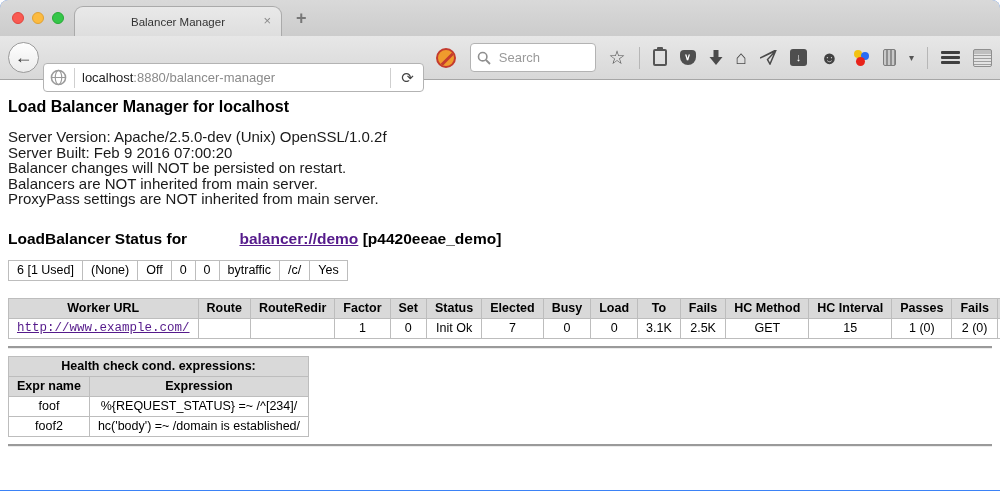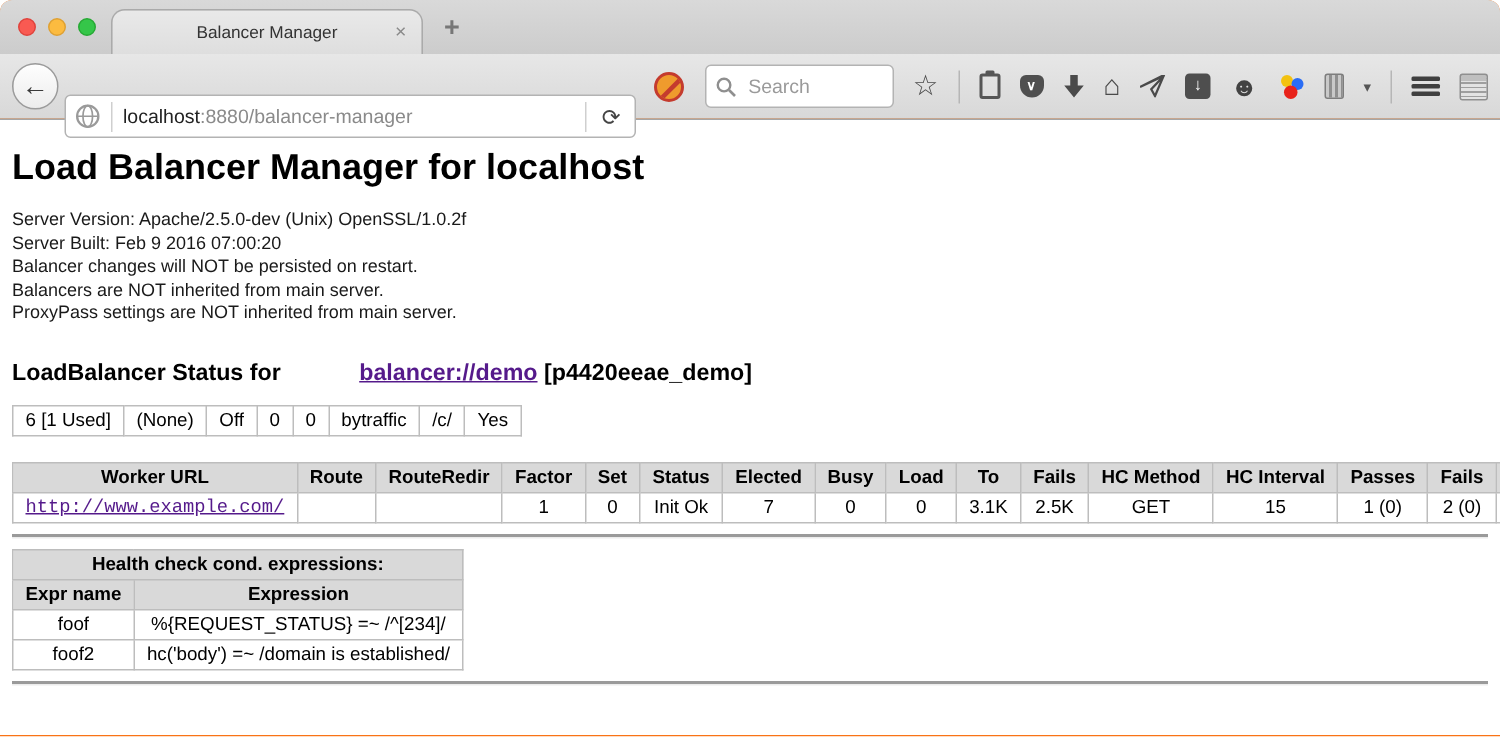--- a/index.html
+++ b/index.html
@@ -1,19 +1,19 @@
 <!DOCTYPE html>
 <html><head>
 <meta charset="utf-8">
 <style>
   * { box-sizing: border-box; }
   html,body { margin:0; padding:0; background:#fff; }
   body { width:1000px; height:491px; font-family:"Liberation Sans", sans-serif; overflow:hidden; }
 
-  .window { width:1000px; height:491px; border-radius:8px 8px 0 0; overflow:hidden; background:#f97316; }
+  .window { width:1000px; height:491px; border-radius:8px 8px 0 0; overflow:hidden; background:#3b82f6; }
 
   
   .titlebar { position:relative; height:36px; background:linear-gradient(#d9d9d9,#cccccc); }
   .traffic { position:absolute; left:12px; top:12px; display:flex; gap:8px; }
   .light { width:12px; height:12px; border-radius:50%; }
   .light.red    { background:#f95a52; border:1px solid #e0443d; }
   .light.yellow { background:#fcbb40; border:1px solid #dfa133; }
   .light.green  { background:#35c649; border:1px solid #27aa35; }
   .tab { position:absolute; left:74px; top:6px; width:208px; height:30px;
          background:linear-gradient(#e9e9e9,#dedede); border:1px solid #aaaaaa; border-bottom:none;
@@ -71,22 +71,22 @@
   .caret { font-size:10px; color:#555; }
   .burger { width:19px; height:13px; display:flex; flex-direction:column; justify-content:space-between; }
   .burger i { height:3px; background:#3f3f3f; border-radius:1px; }
   .gridpage { width:19px; height:18px; border:1px solid #8f8f8f; border-radius:2px;
               background:
                 linear-gradient(#bfbfbf,#bfbfbf) 0 0/100% 4px no-repeat,
                 repeating-linear-gradient(#e3e3e3 0 2px, #9f9f9f 2px 3px); }
 
   
   .content { padding:0 8px; background:#fff; height:410px; overflow:hidden; color:#000; }
-  h1.pagetitle { font-size:24px; margin:18px 0 13px 0; letter-spacing:0; }
-  .info-line { margin:0; font-size:12px; line-height:15.5px; color:#1a1a1a; }
+  h1.pagetitle { font-size:16px; margin:18px 0 13px 0; letter-spacing:0; }
+  .info-line { margin:0; font-size:15px; line-height:15.5px; color:#1a1a1a; }
   h3.status { font-size:15.5px; font-weight:bold; margin:23px 0 12px 0; }
   h3.status a { color:#551a8b; text-decoration:underline;margin-left:48px; }
 
   table.tbl { border-collapse:collapse; border:1px solid #5f5f5f; font-size:12.5px; }
   table.tbl th, table.tbl td { border:1px solid #bdbdbd; padding:2px 8px; text-align:center; height:20px; white-space:nowrap; }
   table.tbl th { background:#d9d9d9; font-weight:bold; }
   table.tbl td.cell-left { text-align:left;font-family:Liberation Mono, monospace; }
   table.tbl a { color:#551a8b; text-decoration:underline; }
 
   .tbl-balancer { margin-bottom:17px; }

